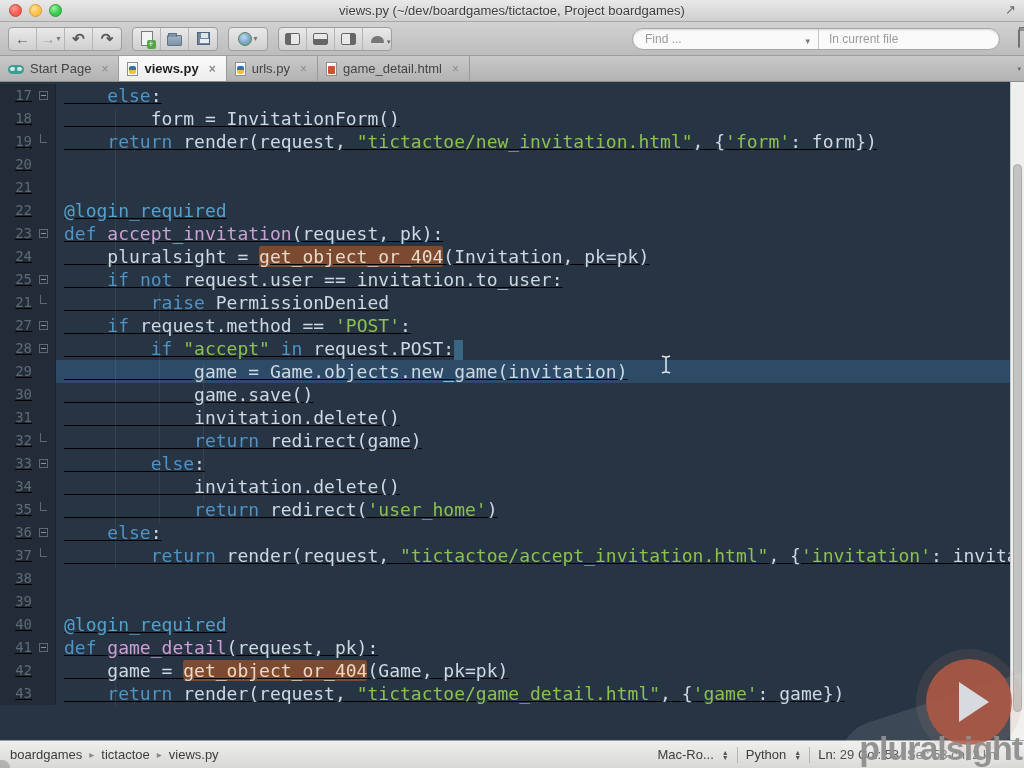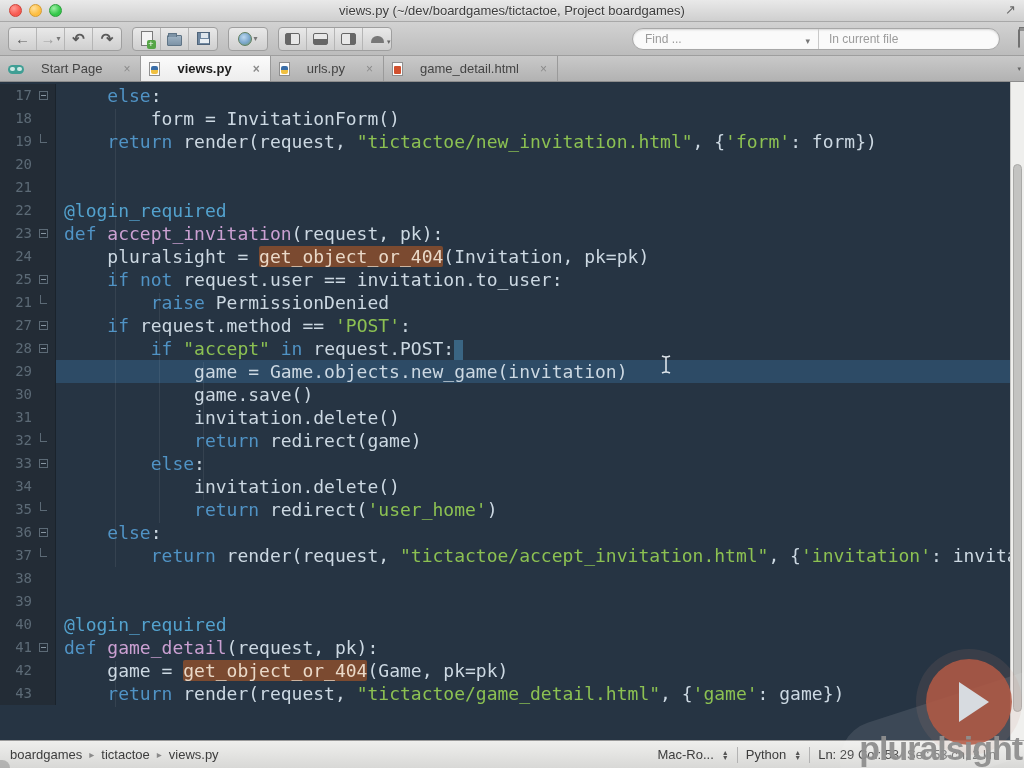--- a/index.html
+++ b/index.html
@@ -55,38 +55,38 @@
               box-shadow:inset 0 1px 2px rgba(0,0,0,.15); font-size:12px; color:#9b9b9b; }
   .find-left { flex:0 0 185px; padding-left:12px; display:flex; align-items:flex-end; }
   .find-left .dd { margin-left:auto; margin-right:8px; color:#777; font-size:9px; }
   .find-div { width:1px; align-self:stretch; background:#c9c9c9; }
   .find-right { padding-left:10px; }
   .tb-folder { position:absolute; right:4px; top:8px; }
 
   
   .tabbar { height:26px; flex:0 0 26px; background:linear-gradient(#c9c9c9,#b2b2b2); border-bottom:1px solid #8d8d8d;
             display:flex; align-items:stretch; position:relative; }
-  .tab { display:flex; align-items:center; gap:17px; padding:0 10px 0 8px; font-size:13px; color:#444;
+  .tab { display:flex; align-items:center; gap:6px; padding:0 10px 0 8px; font-size:13px; color:#444;
          border-right:1px solid #9a9a9a; cursor:pointer; }
   .tab.active { background:linear-gradient(#fbfbfb,#ededed); color:#1e1e1e; font-weight:bold; }
   .tab .close { color:#8b8b8b; font-size:12px; margin-left:4px; cursor:pointer; }
   .ic-start { width:16px; height:9px; background:#3f9e94; border-radius:5px; position:relative; margin-top:1px; }
   .ic-start:before{ content:""; position:absolute; left:2px; top:2px; width:5px; height:4px; background:#cfe9e4; border-radius:2px;}
   .ic-start:after { content:""; position:absolute; right:2px; top:2px; width:5px; height:4px; background:#cfe9e4; border-radius:2px;}
   .ic-file { width:11px; height:14px; background:#fdfdfd; border:1px solid #8f8f8f; position:relative; }
   .ic-file.py:before { content:""; position:absolute; left:1px; top:3px; width:7px; height:4px; background:#3a6ea8; border-radius:2px 2px 0 0; }
   .ic-file.py:after { content:""; position:absolute; left:1px; top:7px; width:7px; height:4px; background:#f0c040; border-radius:0 0 2px 2px; }
   .ic-file.html:before { content:""; position:absolute; left:1px; top:3px; width:7px; height:8px; background:#d1502e; border-radius:1px; }
   .tab-dome { position:absolute; right:10px; top:7px; }
 
   
   .editor { flex:1 1 auto; position:relative; display:flex; background:var(--editor-bg,#263443); overflow:hidden; }
   .code-col { width:1010px; position:relative; overflow:hidden; padding-top:2px; }
   #code-lines { font-family:"DejaVu Sans Mono", monospace; font-size:18px; line-height:23px; }
-  .cl { display:flex; height:23px; white-space:pre; }
+  .cl { display:flex; height:23px; white-space:pre;text-decoration:underline; }
   .gut { flex:0 0 56px; background:var(--gutter-bg,#232c36); border-right:1px solid #1a232c;
          display:flex; align-items:center; color:var(--line-num,#5c6a76); font-size:14px; }
   .gnum { width:32px; text-align:right; }
   .gfold { width:22px; display:flex; align-items:center; justify-content:center; }
   .fold-box { width:9px; height:9px; border:1px solid #5c6a76; background:#232c36; position:relative; }
   .fold-box:after { content:""; position:absolute; left:1px; right:1px; top:3px; height:1px; background:#8795a1; }
   .fold-end { width:7px; height:9px; border-left:1px solid #5c6a76; border-bottom:1px solid #5c6a76; margin-top:-6px; }
   .codetext { flex:1 1 auto; padding-left:8px; color:var(--txt,#ccd8e2); }
   .cl.selrow .codetext { background:var(--sel-row,#2d4b66); }
   .t-kw { color:var(--kw,#5093c5); }

